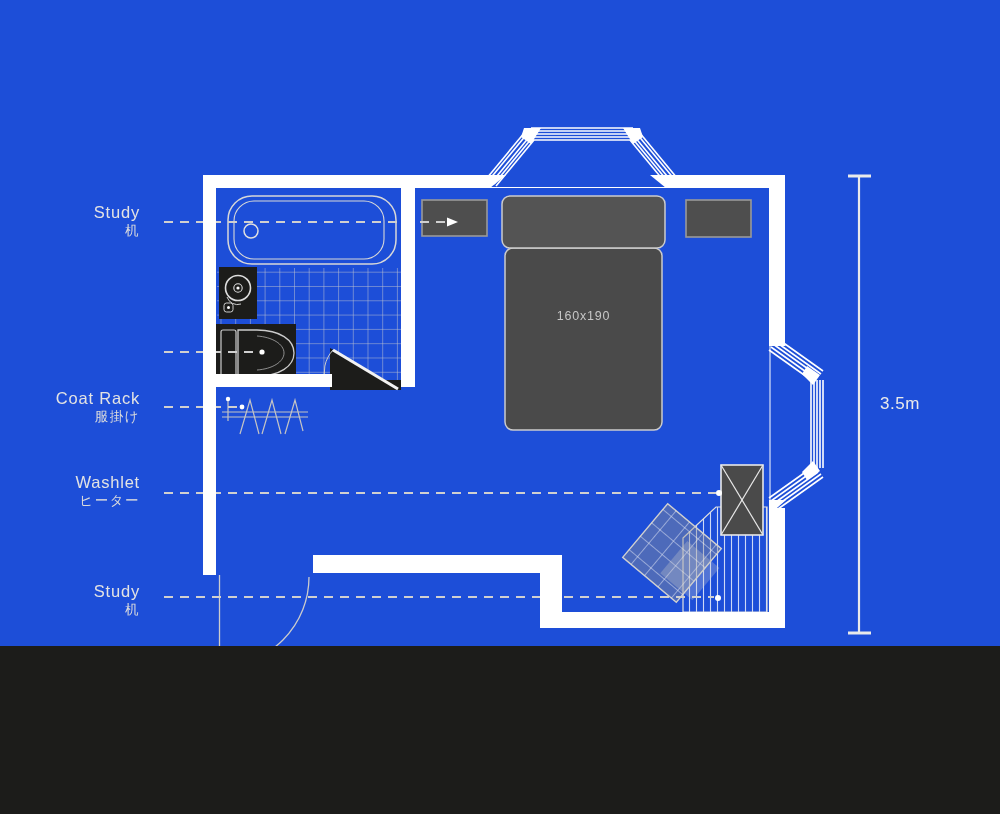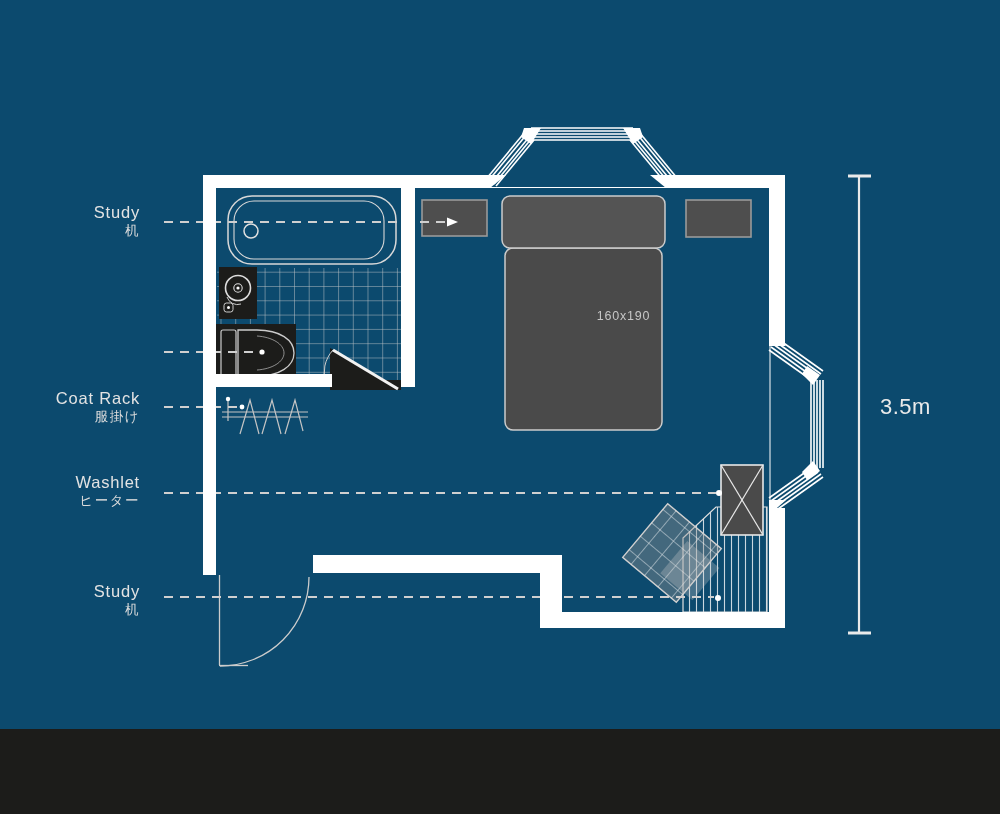--- a/index.html
+++ b/index.html
@@ -1,29 +1,29 @@
 <!DOCTYPE html>
 <html><head>
 <meta charset="utf-8">
 <style>
   html,body{margin:0;padding:0;background:#1c1c1a;}
-  .stage{position:relative;width:1000px;height:729px;background:#0c4a6e;overflow:hidden;
+  .stage{position:relative;width:1000px;height:646px;background:#1d4ed8;overflow:hidden;
          font-family:"Liberation Sans","DejaVu Sans",sans-serif;}
   .plan-svg{position:absolute;left:0;top:0;}
   .leader-label{position:absolute;right:860px;text-align:right;color:#e3e3e3;white-space:nowrap;}
   .leader-label .en{font-size:16.5px;line-height:19px;letter-spacing:.8px;}
   .leader-label .ja{font-size:13.5px;line-height:18px;letter-spacing:1.5px;color:#dcdcdc;}
   .lbl-study-top{top:203px;}
   .lbl-washlet{top:333px;}
   .lbl-coat{top:389px;}
   .lbl-heater{top:473px;}
   .lbl-study-bottom{top:582px;}
   .bed-size{position:absolute;left:505px;width:157px;top:309px;text-align:center;
-            font-size:12.5px;color:#c6c6c6;letter-spacing:.8px;padding-left:40px;}
-  .dim-v{position:absolute;left:880px;top:394px;font-size:22px;color:#eaeaea;letter-spacing:.5px;}
+            font-size:12.5px;color:#c6c6c6;letter-spacing:.8px;}
+  .dim-v{position:absolute;left:880px;top:394px;font-size:17px;color:#eaeaea;letter-spacing:.5px;}
   .dim-h{position:absolute;left:203px;width:582px;top:761px;text-align:center;
          font-size:17px;color:#eaeaea;letter-spacing:.5px;margin-top:17px;}
 </style>
 </head>
 <body>
 
 <div class="stage">
 
   <svg class="plan-svg" width="1000" height="814" viewBox="0 0 1000 814">
     <defs>

